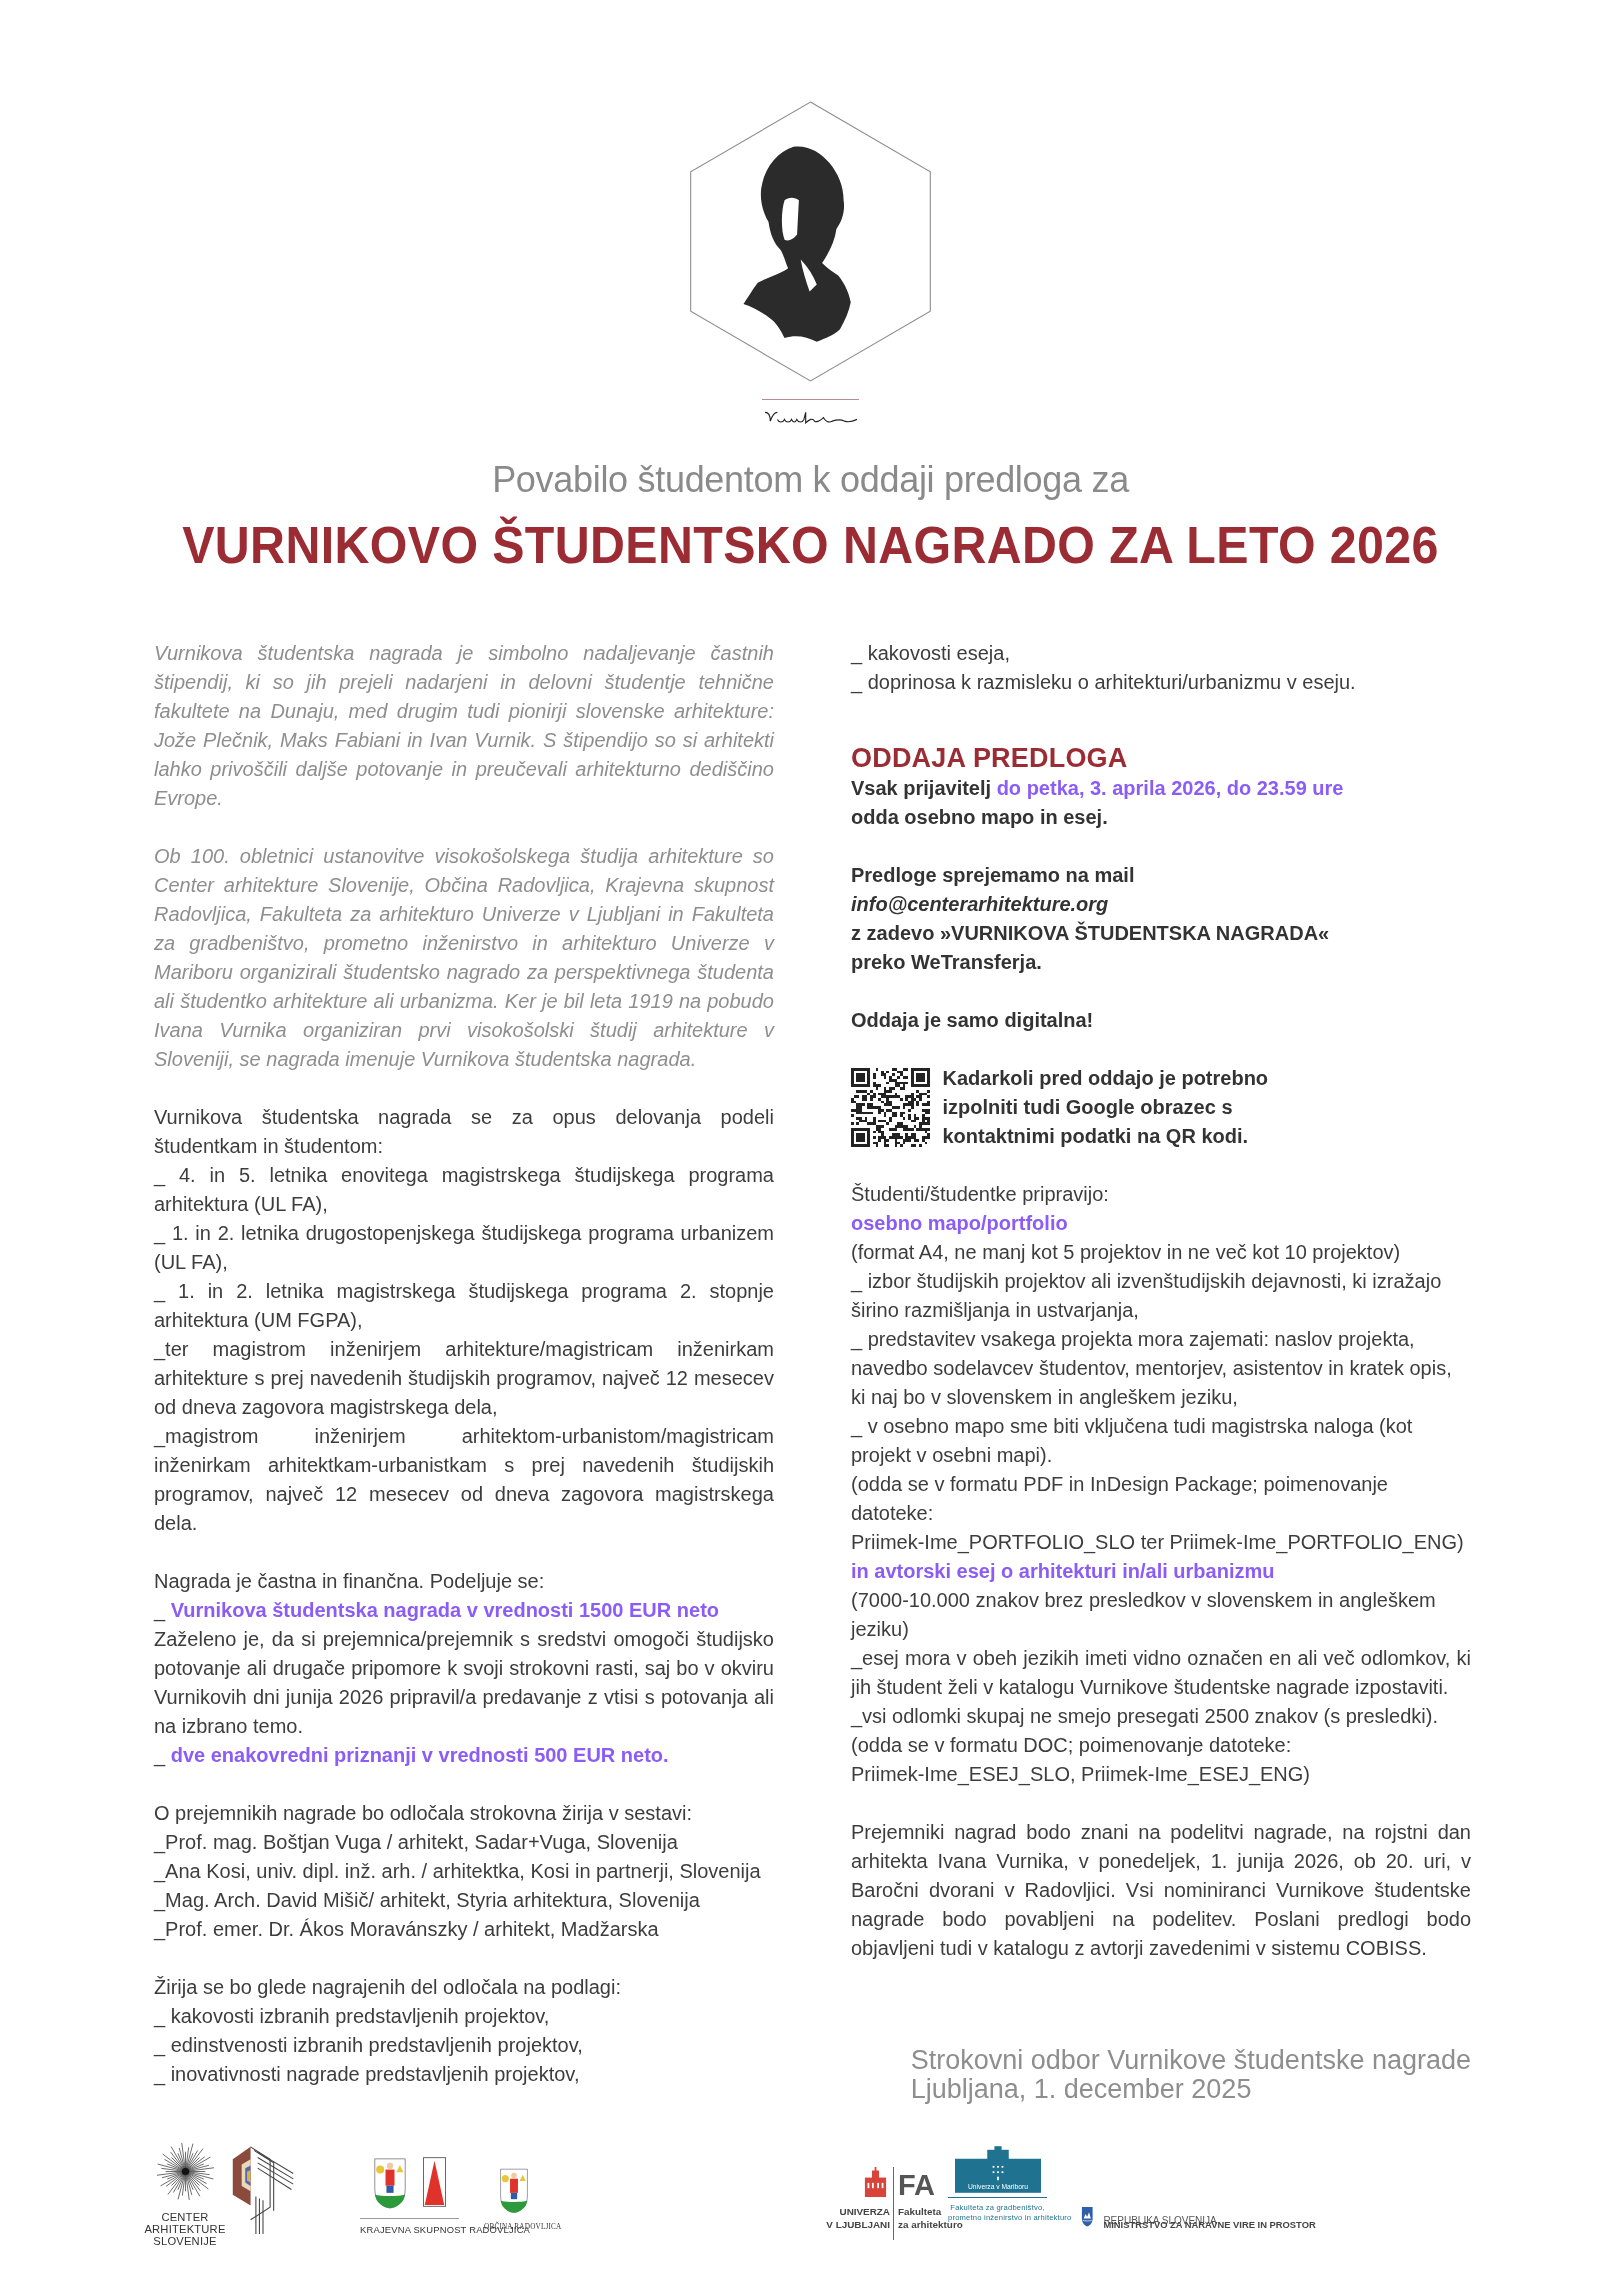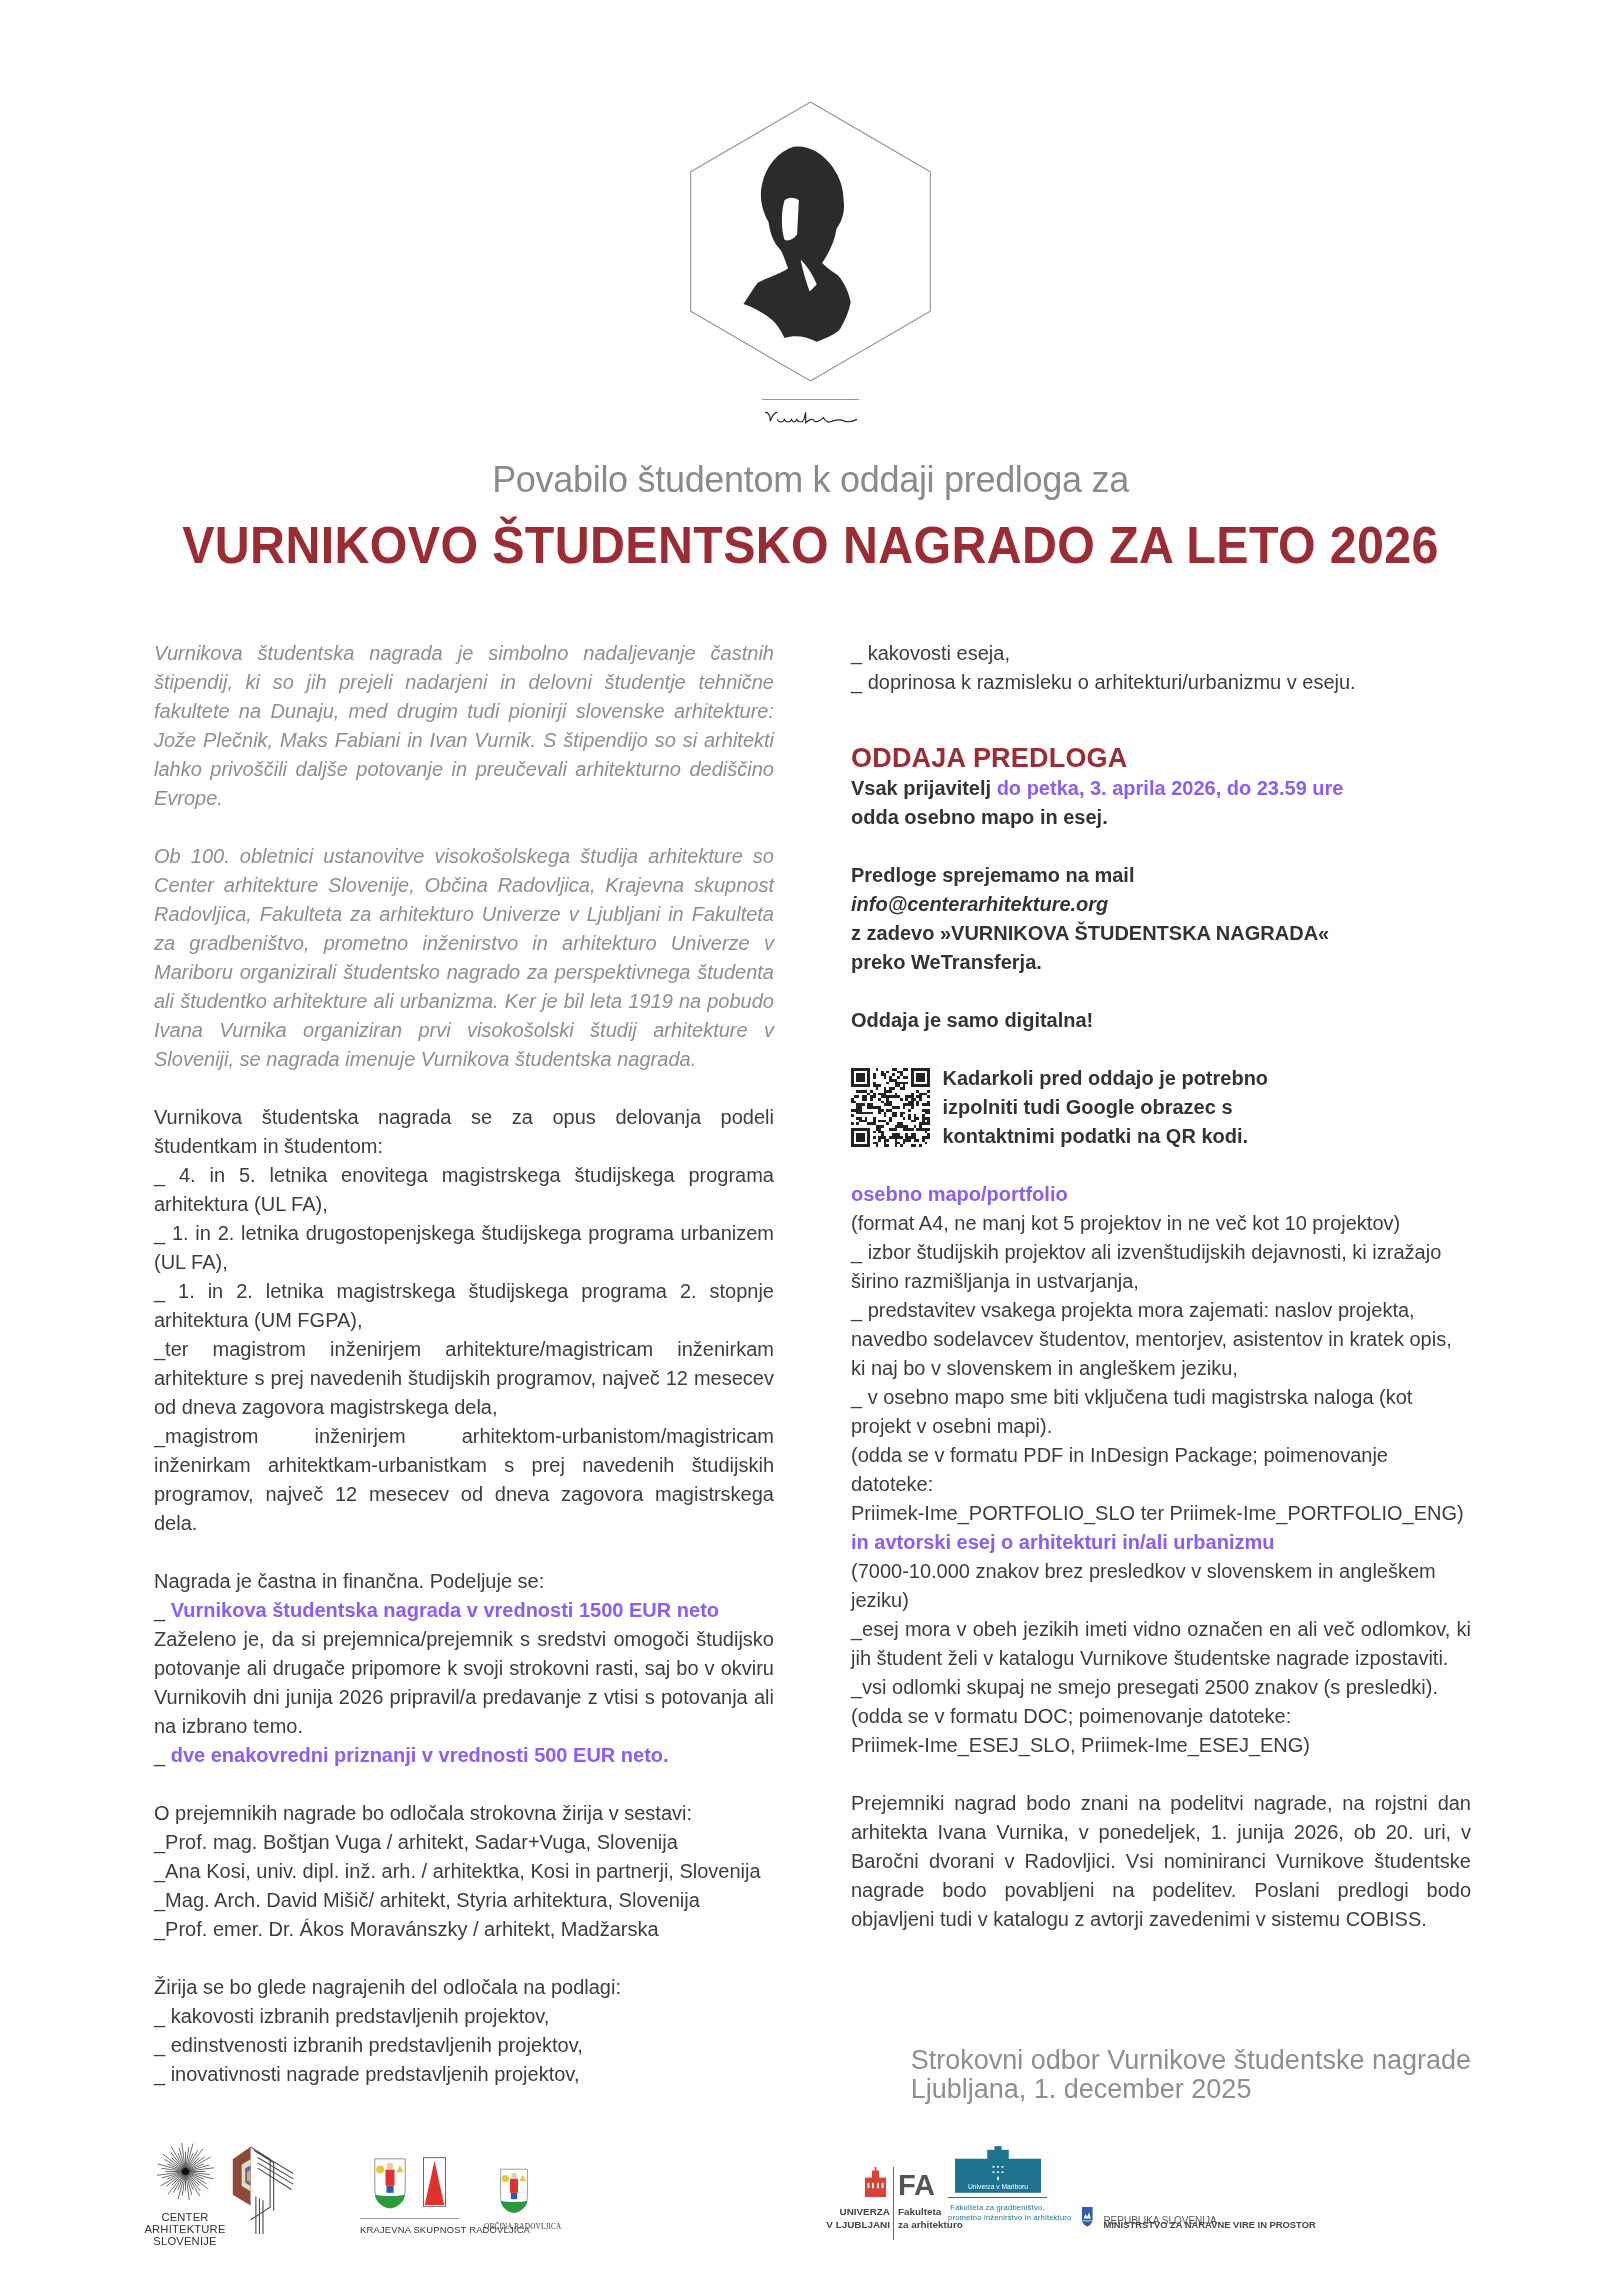--- a/index.html
+++ b/index.html
@@ -97,20 +97,21 @@
   <div class="gap"></div>
   <div class="bold dark">Oddaja je samo digitalna!</div>
   <div class="gap"></div>
   <div class="qr-row">
     <svg id="qr" viewBox="0 0 29 29" shape-rendering="crispEdges">
         <path d="M9,0h1v1h-1zM15,0h1v1h-1zM16,0h1v1h-1zM19,0h1v1h-1zM20,0h1v1h-1zM11,1h1v1h-1zM13,1h1v1h-1zM17,1h1v1h-1zM18,1h1v1h-1zM8,2h1v1h-1zM11,2h1v1h-1zM12,2h1v1h-1zM15,2h1v1h-1zM18,2h1v1h-1zM8,3h1v1h-1zM12,3h1v1h-1zM14,3h1v1h-1zM17,3h1v1h-1zM19,3h1v1h-1zM20,3h1v1h-1zM14,4h1v1h-1zM15,4h1v1h-1zM16,4h1v1h-1zM8,5h1v1h-1zM13,5h1v1h-1zM16,5h1v1h-1zM17,5h1v1h-1zM18,5h1v1h-1zM19,5h1v1h-1zM20,5h1v1h-1zM8,6h1v1h-1zM9,6h1v1h-1zM10,6h1v1h-1zM16,6h1v1h-1zM17,6h1v1h-1zM19,6h1v1h-1zM9,7h1v1h-1zM12,7h1v1h-1zM14,7h1v1h-1zM15,7h1v1h-1zM18,7h1v1h-1zM19,7h1v1h-1zM2,8h1v1h-1zM3,8h1v1h-1zM4,8h1v1h-1zM5,8h1v1h-1zM7,8h1v1h-1zM12,8h1v1h-1zM13,8h1v1h-1zM14,8h1v1h-1zM24,8h1v1h-1zM28,8h1v1h-1zM6,9h1v1h-1zM8,9h1v1h-1zM10,9h1v1h-1zM11,9h1v1h-1zM12,9h1v1h-1zM16,9h1v1h-1zM22,9h1v1h-1zM25,9h1v1h-1zM26,9h1v1h-1zM27,9h1v1h-1zM1,10h1v1h-1zM2,10h1v1h-1zM4,10h1v1h-1zM5,10h1v1h-1zM7,10h1v1h-1zM8,10h1v1h-1zM11,10h1v1h-1zM12,10h1v1h-1zM13,10h1v1h-1zM14,10h1v1h-1zM15,10h1v1h-1zM16,10h1v1h-1zM17,10h1v1h-1zM20,10h1v1h-1zM21,10h1v1h-1zM22,10h1v1h-1zM24,10h1v1h-1zM25,10h1v1h-1zM28,10h1v1h-1zM0,11h1v1h-1zM4,11h1v1h-1zM5,11h1v1h-1zM7,11h1v1h-1zM10,11h1v1h-1zM13,11h1v1h-1zM18,11h1v1h-1zM20,11h1v1h-1zM22,11h1v1h-1zM23,11h1v1h-1zM25,11h1v1h-1zM0,12h1v1h-1zM1,12h1v1h-1zM11,12h1v1h-1zM13,12h1v1h-1zM14,12h1v1h-1zM21,12h1v1h-1zM22,12h1v1h-1zM24,12h1v1h-1zM28,12h1v1h-1zM2,13h1v1h-1zM3,13h1v1h-1zM4,13h1v1h-1zM6,13h1v1h-1zM7,13h1v1h-1zM12,13h1v1h-1zM13,13h1v1h-1zM14,13h1v1h-1zM19,13h1v1h-1zM20,13h1v1h-1zM21,13h1v1h-1zM22,13h1v1h-1zM24,13h1v1h-1zM26,13h1v1h-1zM27,13h1v1h-1zM28,13h1v1h-1zM2,14h1v1h-1zM3,14h1v1h-1zM6,14h1v1h-1zM7,14h1v1h-1zM8,14h1v1h-1zM9,14h1v1h-1zM10,14h1v1h-1zM15,14h1v1h-1zM16,14h1v1h-1zM17,14h1v1h-1zM19,14h1v1h-1zM22,14h1v1h-1zM0,15h1v1h-1zM1,15h1v1h-1zM2,15h1v1h-1zM3,15h1v1h-1zM10,15h1v1h-1zM11,15h1v1h-1zM13,15h1v1h-1zM14,15h1v1h-1zM21,15h1v1h-1zM26,15h1v1h-1zM27,15h1v1h-1zM28,15h1v1h-1zM2,16h1v1h-1zM3,16h1v1h-1zM4,16h1v1h-1zM5,16h1v1h-1zM6,16h1v1h-1zM7,16h1v1h-1zM10,16h1v1h-1zM12,16h1v1h-1zM15,16h1v1h-1zM16,16h1v1h-1zM18,16h1v1h-1zM19,16h1v1h-1zM27,16h1v1h-1zM28,16h1v1h-1zM0,17h1v1h-1zM12,17h1v1h-1zM15,17h1v1h-1zM16,17h1v1h-1zM18,17h1v1h-1zM21,17h1v1h-1zM23,17h1v1h-1zM26,17h1v1h-1zM2,18h1v1h-1zM3,18h1v1h-1zM5,18h1v1h-1zM8,18h1v1h-1zM14,18h1v1h-1zM19,18h1v1h-1zM21,18h1v1h-1zM23,18h1v1h-1zM24,18h1v1h-1zM26,18h1v1h-1zM27,18h1v1h-1zM28,18h1v1h-1zM3,19h1v1h-1zM4,19h1v1h-1zM5,19h1v1h-1zM8,19h1v1h-1zM10,19h1v1h-1zM11,19h1v1h-1zM12,19h1v1h-1zM14,19h1v1h-1zM22,19h1v1h-1zM23,19h1v1h-1zM26,19h1v1h-1zM28,19h1v1h-1zM0,20h1v1h-1zM2,20h1v1h-1zM6,20h1v1h-1zM7,20h1v1h-1zM8,20h1v1h-1zM13,20h1v1h-1zM17,20h1v1h-1zM18,20h1v1h-1zM25,20h1v1h-1zM26,20h1v1h-1zM27,20h1v1h-1zM28,20h1v1h-1zM9,21h1v1h-1zM10,21h1v1h-1zM11,21h1v1h-1zM16,21h1v1h-1zM17,21h1v1h-1zM18,21h1v1h-1zM19,21h1v1h-1zM20,21h1v1h-1zM23,21h1v1h-1zM25,21h1v1h-1zM9,22h1v1h-1zM10,22h1v1h-1zM14,22h1v1h-1zM15,22h1v1h-1zM16,22h1v1h-1zM19,22h1v1h-1zM20,22h1v1h-1zM21,22h1v1h-1zM22,22h1v1h-1zM24,22h1v1h-1zM25,22h1v1h-1zM26,22h1v1h-1zM27,22h1v1h-1zM28,22h1v1h-1zM8,23h1v1h-1zM10,23h1v1h-1zM11,23h1v1h-1zM27,23h1v1h-1zM11,24h1v1h-1zM15,24h1v1h-1zM16,24h1v1h-1zM17,24h1v1h-1zM20,24h1v1h-1zM22,24h1v1h-1zM23,24h1v1h-1zM28,24h1v1h-1zM8,25h1v1h-1zM10,25h1v1h-1zM11,25h1v1h-1zM12,25h1v1h-1zM14,25h1v1h-1zM15,25h1v1h-1zM16,25h1v1h-1zM17,25h1v1h-1zM18,25h1v1h-1zM20,25h1v1h-1zM21,25h1v1h-1zM22,25h1v1h-1zM23,25h1v1h-1zM26,25h1v1h-1zM27,25h1v1h-1zM28,25h1v1h-1zM10,26h1v1h-1zM12,26h1v1h-1zM13,26h1v1h-1zM16,26h1v1h-1zM19,26h1v1h-1zM20,26h1v1h-1zM21,26h1v1h-1zM23,26h1v1h-1zM24,26h1v1h-1zM26,26h1v1h-1zM8,27h1v1h-1zM9,27h1v1h-1zM12,27h1v1h-1zM16,27h1v1h-1zM17,27h1v1h-1zM19,27h1v1h-1zM27,27h1v1h-1zM9,28h1v1h-1zM12,28h1v1h-1zM13,28h1v1h-1zM16,28h1v1h-1zM18,28h1v1h-1zM22,28h1v1h-1zM23,28h1v1h-1zM25,28h1v1h-1zM0,0h7v7h-7zM1,1v5h5v-5zM2,2h3v3h-3zM22,0h7v7h-7zM23,1v5h5v-5zM24,2h3v3h-3zM0,22h7v7h-7zM1,23v5h5v-5zM2,24h3v3h-3z" fill="#222" fill-rule="evenodd"></path>
       </svg>
     <div class="bold dark" style="width: 394px;">Kadarkoli pred oddajo je potrebno izpolniti tudi Google obrazec s kontaktnimi podatki na QR kodi.</div>
   </div>
   <div class="gap"></div>
+  <div>Študenti/študentke pripravijo:</div>
   <div class="red bold">osebno mapo/portfolio</div>
   <div>(format A4, ne manj kot 5 projektov in ne več kot 10 projektov)</div>
   <div>_ izbor študijskih projektov ali izvenštudijskih dejavnosti, ki izražajo širino razmišljanja in ustvarjanja,</div>
   <div>_ predstavitev vsakega projekta mora zajemati: naslov projekta, navedbo sodelavcev študentov, mentorjev, asistentov in kratek opis, ki naj bo v slovenskem in angleškem jeziku,</div>
   <div>_ v osebno mapo sme biti vključena tudi magistrska naloga (kot projekt v osebni mapi).</div>
   <div>(odda se v formatu PDF in InDesign Package; poimenovanje datoteke:</div>
   <div>Priimek-Ime_PORTFOLIO_SLO ter Priimek-Ime_PORTFOLIO_ENG)</div>
   <div class="red bold">in avtorski esej o arhitekturi in/ali urbanizmu</div>
   <div>(7000-10.000 znakov brez presledkov v slovenskem in angleškem jeziku)</div>
   <div class="just">_esej mora v obeh jezikih imeti vidno označen en ali več odlomkov, ki jih študent želi v katalogu Vurnikove študentske nagrade izpostaviti.</div>

